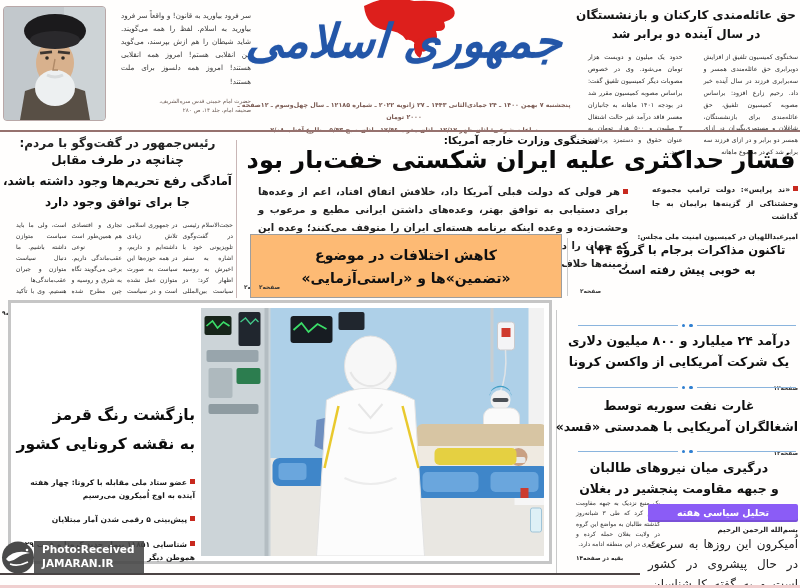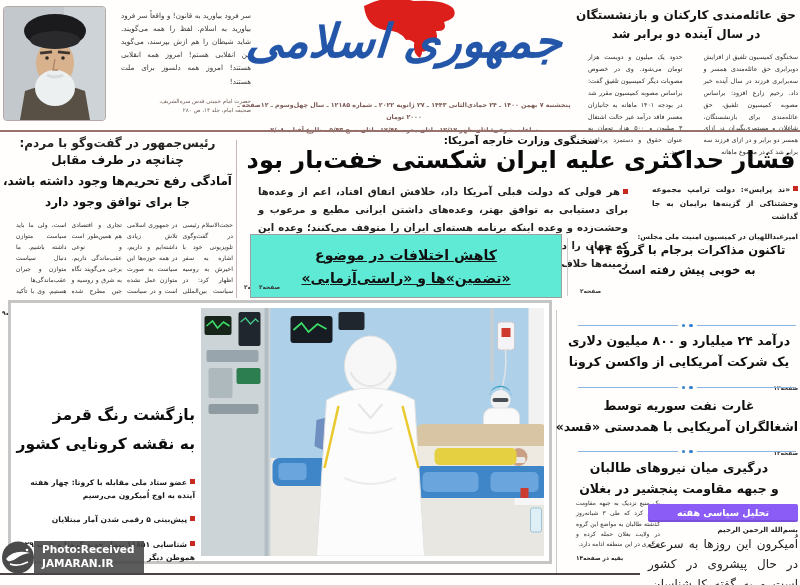--- a/index.html
+++ b/index.html
@@ -40,21 +40,21 @@
   #main-article{left:244px;top:134px;width:554px;}
   #main-kicker{font-size:10.5px;font-weight:bold;text-align:center;color:#111;}
   #main-headline{font-size:24px;font-weight:bold;text-align:center;color:#0a0a0a;letter-spacing:-0.5px;}
   #main-bodyrow{margin-top:9px;display:flex;gap:10px;}
   #main-sidenote{width:146px;font-size:7.5px;font-weight:bold;line-height:1.8;color:#222;}
   #main-body{flex:1;font-size:10px;line-height:1.8;color:#222;font-weight:bold;}
   .sq{display:inline-block;width:5px;height:5px;background:#c8291e;margin-left:3px;vertical-align:1px;}
   .pageref{font-size:5.8px;font-weight:bold;color:#333;}
   #main-pageref{text-align:left;margin-top:1px;}
   
-  #guarantee-box{left:250px;top:234px;width:312px;height:64px;border:1px solid #9e9e9e;background:#5eead4;box-sizing:border-box;text-decoration:underline;}
+  #guarantee-box{left:250px;top:234px;width:312px;height:64px;border:1px solid #9e9e9e;background:#fdba74;box-sizing:border-box;}
   .guar-hl{font-size:14px;font-weight:bold;text-align:center;line-height:1.62;color:#101010;}
   #guarantee-box .inner{padding-top:9px;}
   #guar-ref{position:absolute;left:8px;bottom:4px;}
   #boxes-vrule{left:567px;top:238px;width:1px;height:58px;background:#cccccc;}
   #amir-box{left:576px;top:233px;width:222px;height:66px;}
   #amir-kicker{font-size:7px;font-weight:bold;text-align:right;color:#222;}
   .amir-hl{font-size:11.5px;font-weight:bold;text-align:center;line-height:1.7;color:#0f0f0f;}
   #amir-ref{position:absolute;left:4px;bottom:2px;}
   
   #rcol-vrule{left:556px;top:310px;width:1px;height:264px;background:#c9c9c9;}

